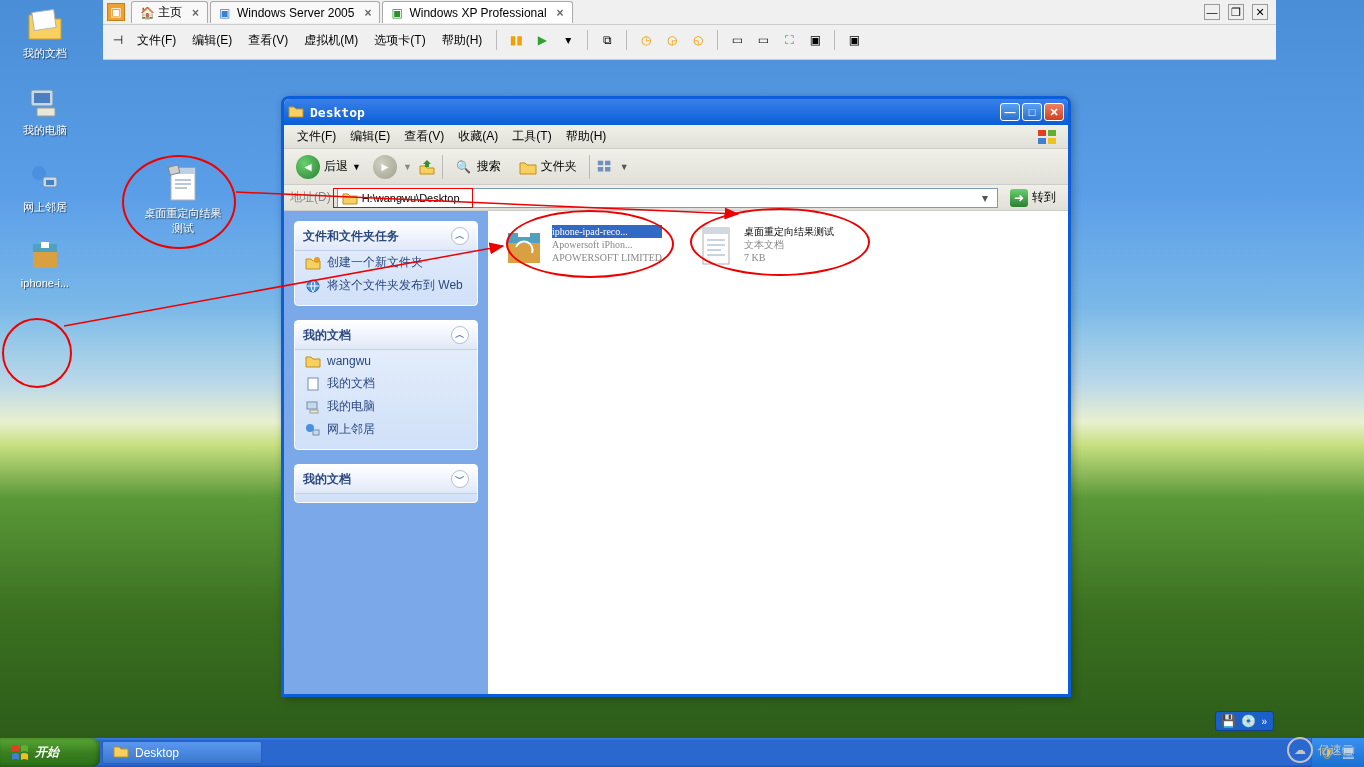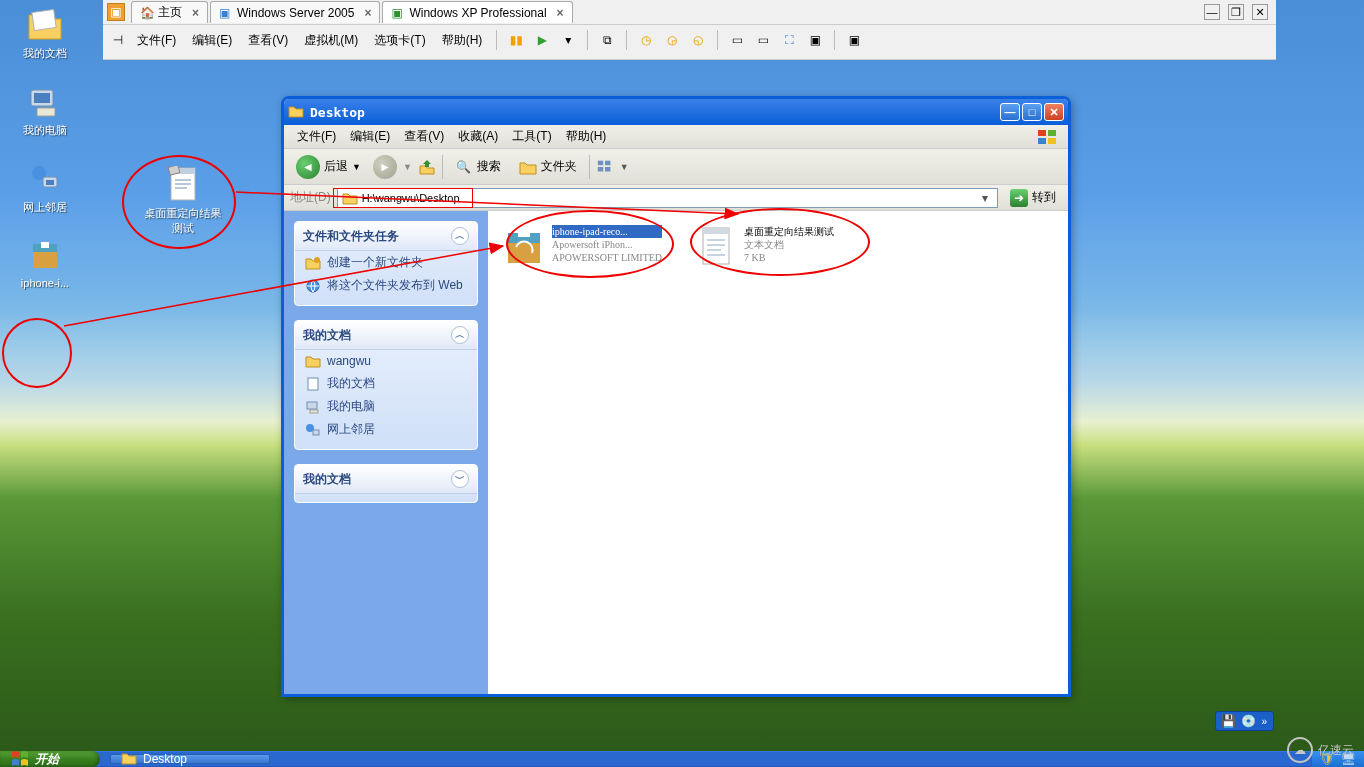--- a/index.html
+++ b/index.html
@@ -73,21 +73,21 @@
 
 .explorer-content { flex: 1; background: #fff; padding: 10px; display: flex; align-items: flex-start; gap: 12px; }
 .file-item { display: flex; align-items: flex-start; gap: 6px; width: 180px; padding: 4px; cursor: pointer; }
 .file-item.selected .file-title { background: #316ac5; color: #fff; }
 .file-icon-large { width: 44px; height: 44px; display: flex; align-items: center; justify-content: center; flex: 0 0 auto; }
 .file-meta { display: flex; flex-direction: column; font-size: 11px; line-height: 1.3; }
 .file-title { font-size: 10px; font-family: "Tahoma", "SimSun"; }
 .file-sub { color: #888; font-family: "Tahoma", "SimSun"; font-size: 10px;}
 
 
-.taskbar { position: absolute; bottom: 0; left: 0; right: 0; height: 16px; background: linear-gradient(to bottom, #3a80e8 0%, #2a68d0 8%, #2a68d0 92%, #1a50b0 100%); display: flex; align-items: stretch; z-index: 60; gap: 8px; }
+.taskbar { position: absolute; bottom: 0; left: 0; right: 0; height: 29px; background: linear-gradient(to bottom, #3a80e8 0%, #2a68d0 8%, #2a68d0 92%, #1a50b0 100%); display: flex; align-items: stretch; z-index: 60; }
 .start-btn { width: 100px; background: linear-gradient(to bottom, #5aa838 0%, #3a8020 50%, #2a7018 100%); display: flex; align-items: center; padding: 0 10px; color: #fff; font-weight: bold; font-style: italic; font-size: 16px; cursor: pointer; border-radius: 0 8px 8px 0; box-shadow: inset -2px 0 4px rgba(0,0,0,.3); gap: 5px;}
 .taskbar-btn { display: flex; align-items: center; background: linear-gradient(to bottom, #5a98f0, #3a78d0); margin: 3px 2px; padding: 0 10px; border-radius: 2px; color: #fff; cursor: pointer; gap: 6px; min-width: 160px; border: 1px solid #2a60b0;}
 .systray { margin-left: auto; background: linear-gradient(to bottom, #3a90f0, #1a70d0); display: flex; align-items: center; padding: 0 8px; border-left: 1px solid #2a60b0; gap: 6px; }
 .systray-left { margin-left: auto; background: #1a60c8; display: flex; align-items: center; padding: 2px 6px; gap: 5px; border-radius: 3px; position: absolute; right: 90px; bottom: 36px; border:1px solid #104090;}
 
 
 .watermark { position: absolute; right: 10px; bottom: 4px; color: #c4c4c4; font-size: 18px; display: flex; align-items: center; gap: 5px; z-index: 300; pointer-events: none; font-family: "Microsoft YaHei";}
 .watermark-circle { width: 26px; height: 26px; border: 2px solid #c4c4c4; border-radius: 50%; display: flex; align-items: center; justify-content: center; }
 
 

